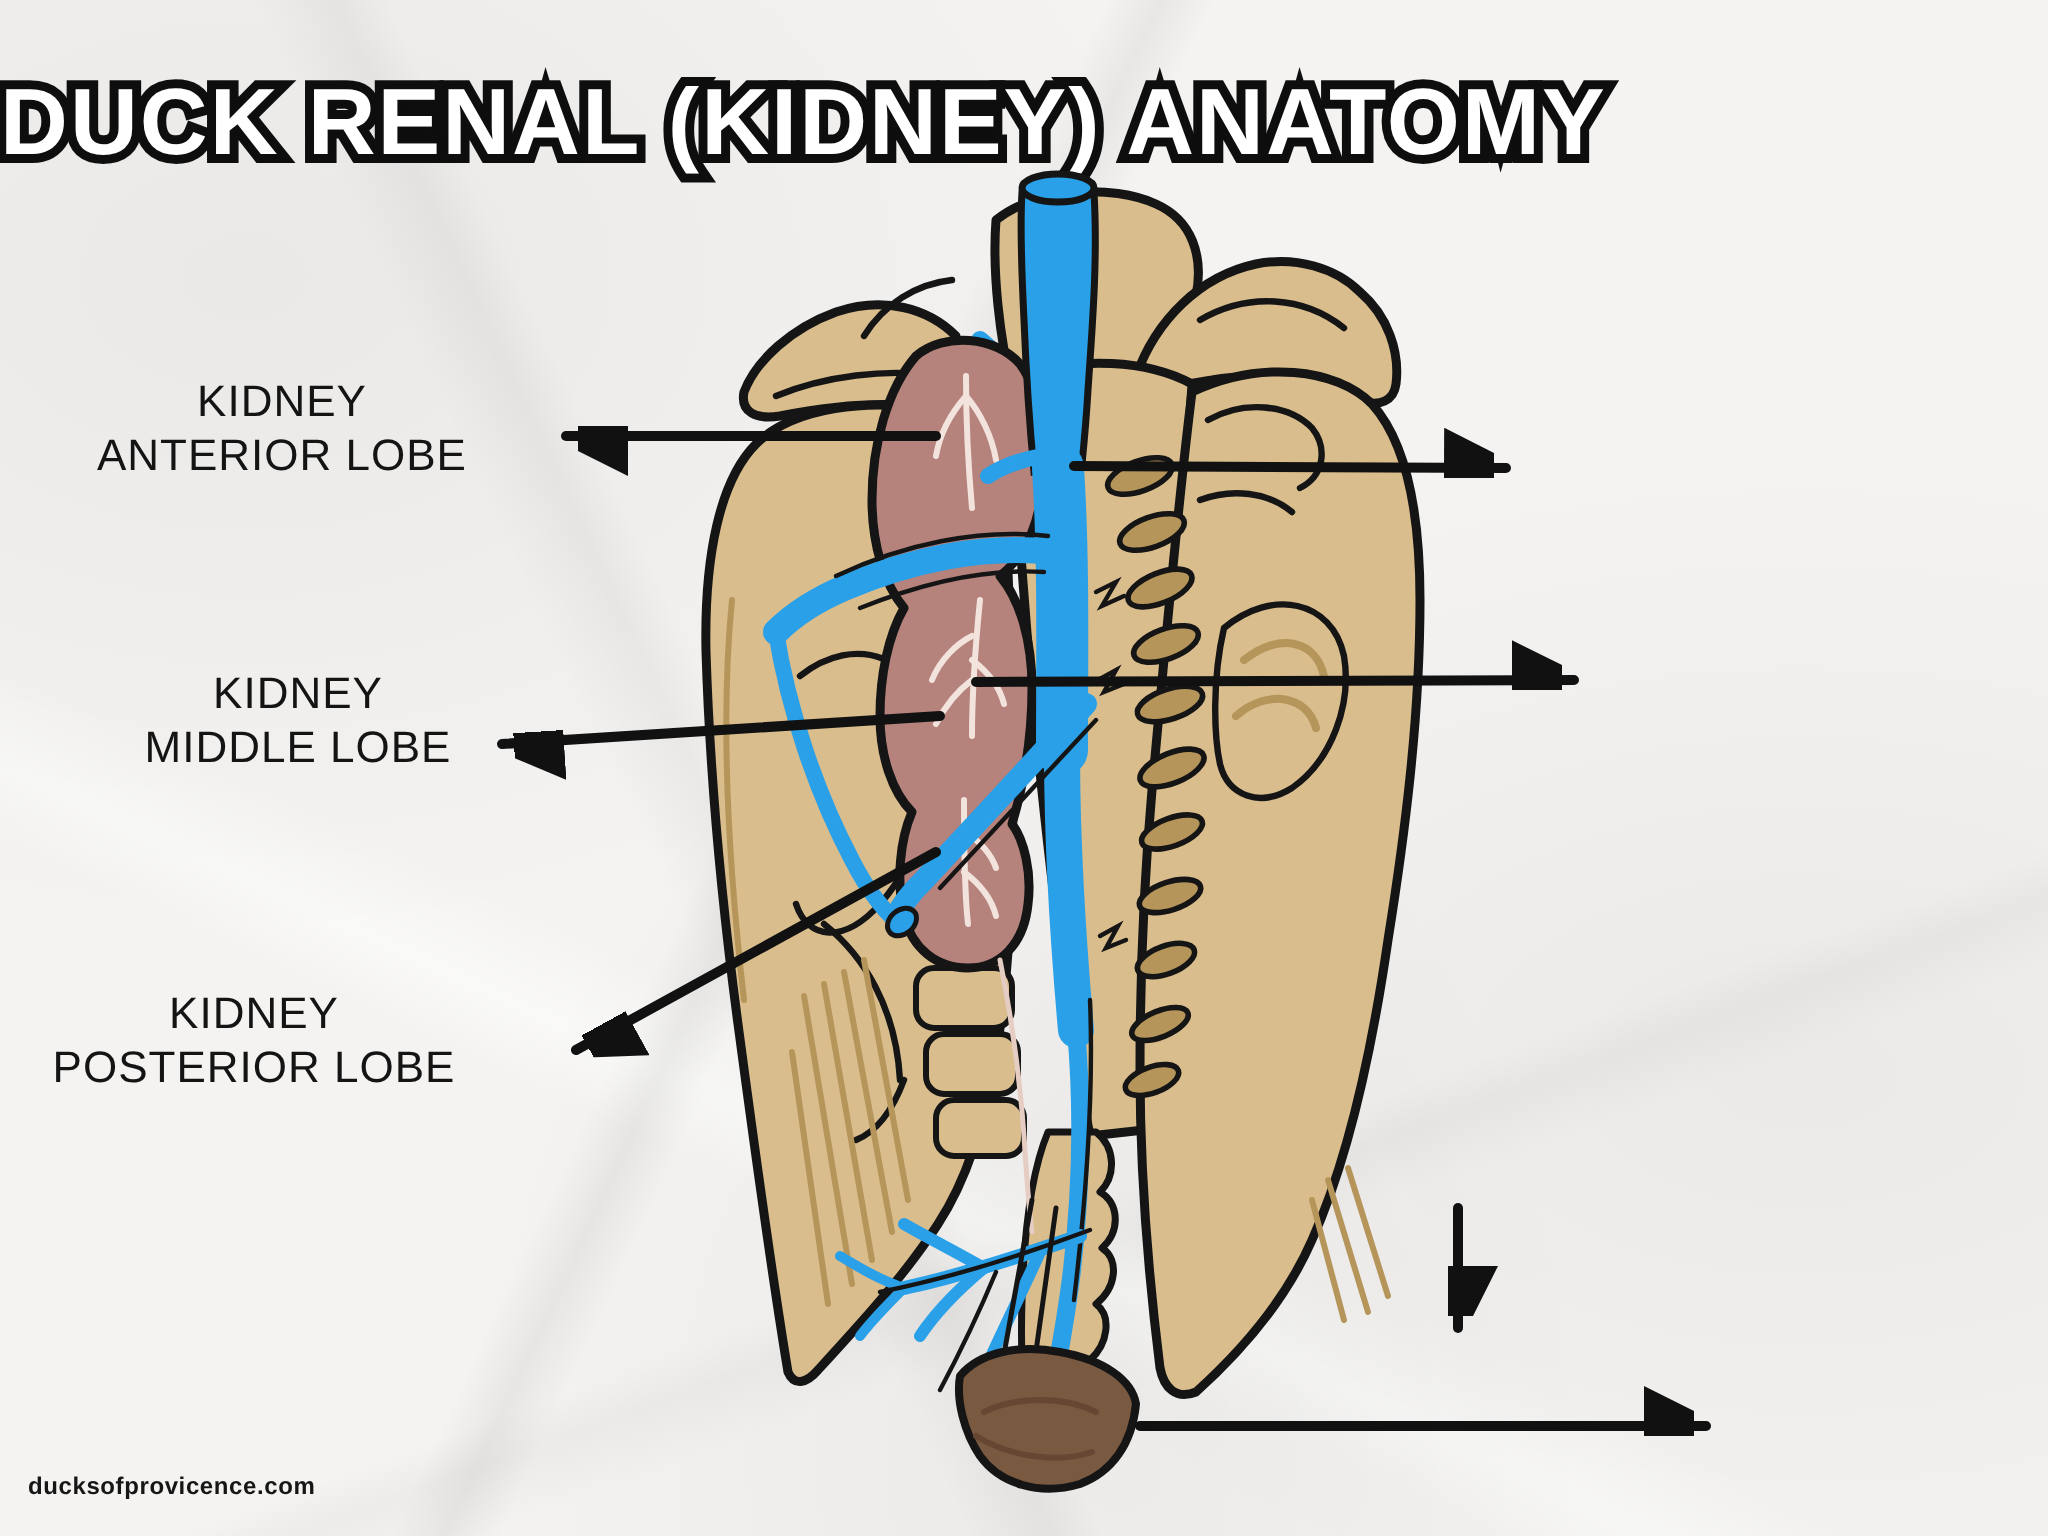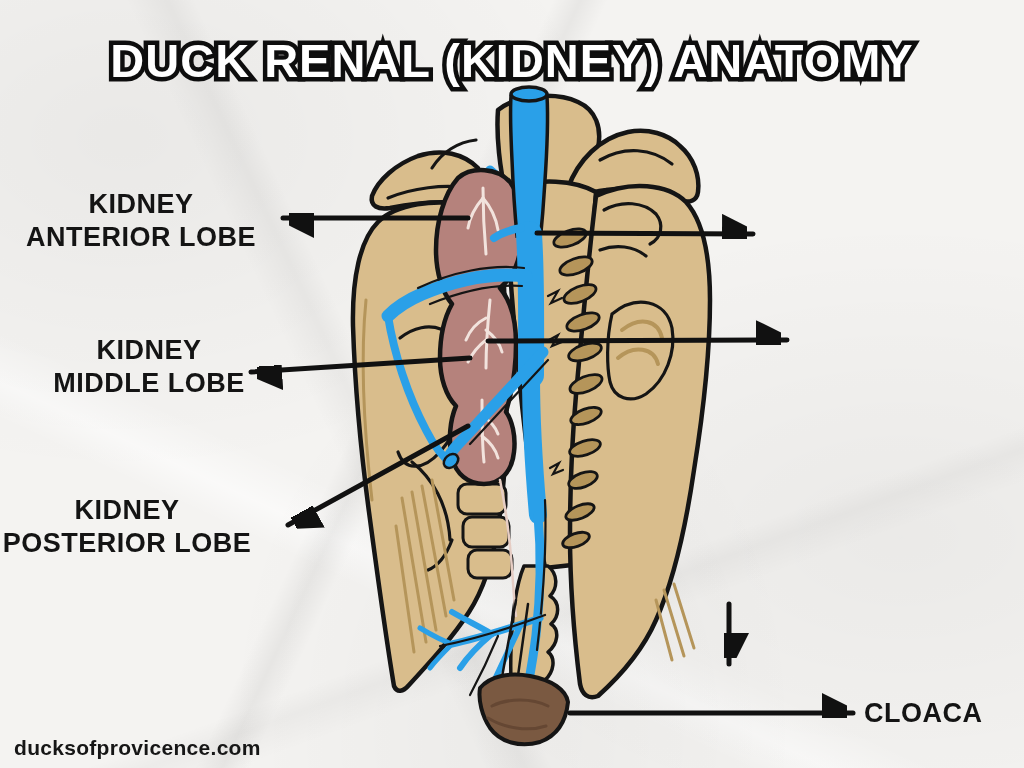--- a/index.html
+++ b/index.html
@@ -10,31 +10,31 @@
     background-image:
       radial-gradient(ellipse at 12% 18%, rgba(0,0,0,0.045), transparent 38%),
       radial-gradient(ellipse at 88% 70%, rgba(0,0,0,0.04), transparent 42%),
       radial-gradient(ellipse at 50% 95%, rgba(0,0,0,0.035), transparent 40%),
       linear-gradient(115deg, transparent 40%, rgba(0,0,0,0.05) 42%, transparent 44%),
       linear-gradient(245deg, transparent 60%, rgba(0,0,0,0.04) 62%, transparent 65%),
       linear-gradient(25deg, transparent 28%, rgba(255,255,255,0.55) 31%, transparent 35%),
       linear-gradient(160deg, transparent 70%, rgba(0,0,0,0.03) 72%, transparent 75%);
   }
   .title{
-    position:absolute;top:2px;left:0;width:100%;text-align:center;
+    position:absolute;top:2px;left:0;width:100%;text-align:left;
     font-size:47px;font-weight:800;letter-spacing:1px;color:#ffffff;
     -webkit-text-stroke:9px #0e0e0e;paint-order:stroke fill;
     text-shadow:2px 2px 0 #0e0e0e,-2px 2px 0 #0e0e0e,2px -2px 0 #0e0e0e,-2px -2px 0 #0e0e0e;
   }
   .label{
-    position:absolute;color:#141414;font-weight:700;font-size:27px;
+    position:absolute;color:#141414;font-weight:400;font-size:22px;
     line-height:1.22;letter-spacing:.5px;text-align:center;white-space:pre-line;
   }
   .watermark{
-    position:absolute;left:14px;top:736px;font-size:21px;font-weight:700;
+    position:absolute;left:14px;top:736px;font-size:12px;font-weight:700;
     color:#161616;letter-spacing:.3px;
   }
   svg{position:absolute;left:0;top:0;}
   .bone{fill:var(--bone,#d9bd8c);stroke:var(--outline,#151515);stroke-width:4.5;stroke-linejoin:round;}
   .bone-line{fill:none;stroke:var(--outline,#151515);stroke-width:3.2;stroke-linecap:round;}
   .bone-shade{fill:none;stroke:var(--bone-shadow,#b5955a);stroke-width:3;stroke-linecap:round;}
   .oval{fill:var(--bone-shadow,#b5955a);stroke:var(--outline,#151515);stroke-width:2.8;}
   .kidney{fill:var(--kidney,#b5827c);stroke:var(--outline,#151515);stroke-width:4.5;stroke-linejoin:round;}
   .duct{fill:none;stroke:var(--kidney-ducts,#f2e3dd);stroke-width:3;stroke-linecap:round;}
   .ureter{fill:none;stroke:#e6cdc4;stroke-width:2.5;stroke-linecap:round;}
@@ -189,16 +189,15 @@
       <path class="arrow" d="M 729,604 L 729,664"></path>
     </g>
   </svg>
 
   <div class="label" style="left:16px;top:188px;width:250px;">KIDNEY
 ANTERIOR LOBE</div>
   <div class="label" style="left:25px;top:334px;width:248px;">KIDNEY
 MIDDLE LOBE</div>
   <div class="label" style="left:2px;top:494px;width:250px;">KIDNEY
 POSTERIOR LOBE</div>
-  <div class="label" style="left:864px;top:697px;width:150px;text-align:left;">CLOACA</div>
 
   <div class="watermark">ducksofprovicence.com</div>
 </div>
 
 </body></html>

